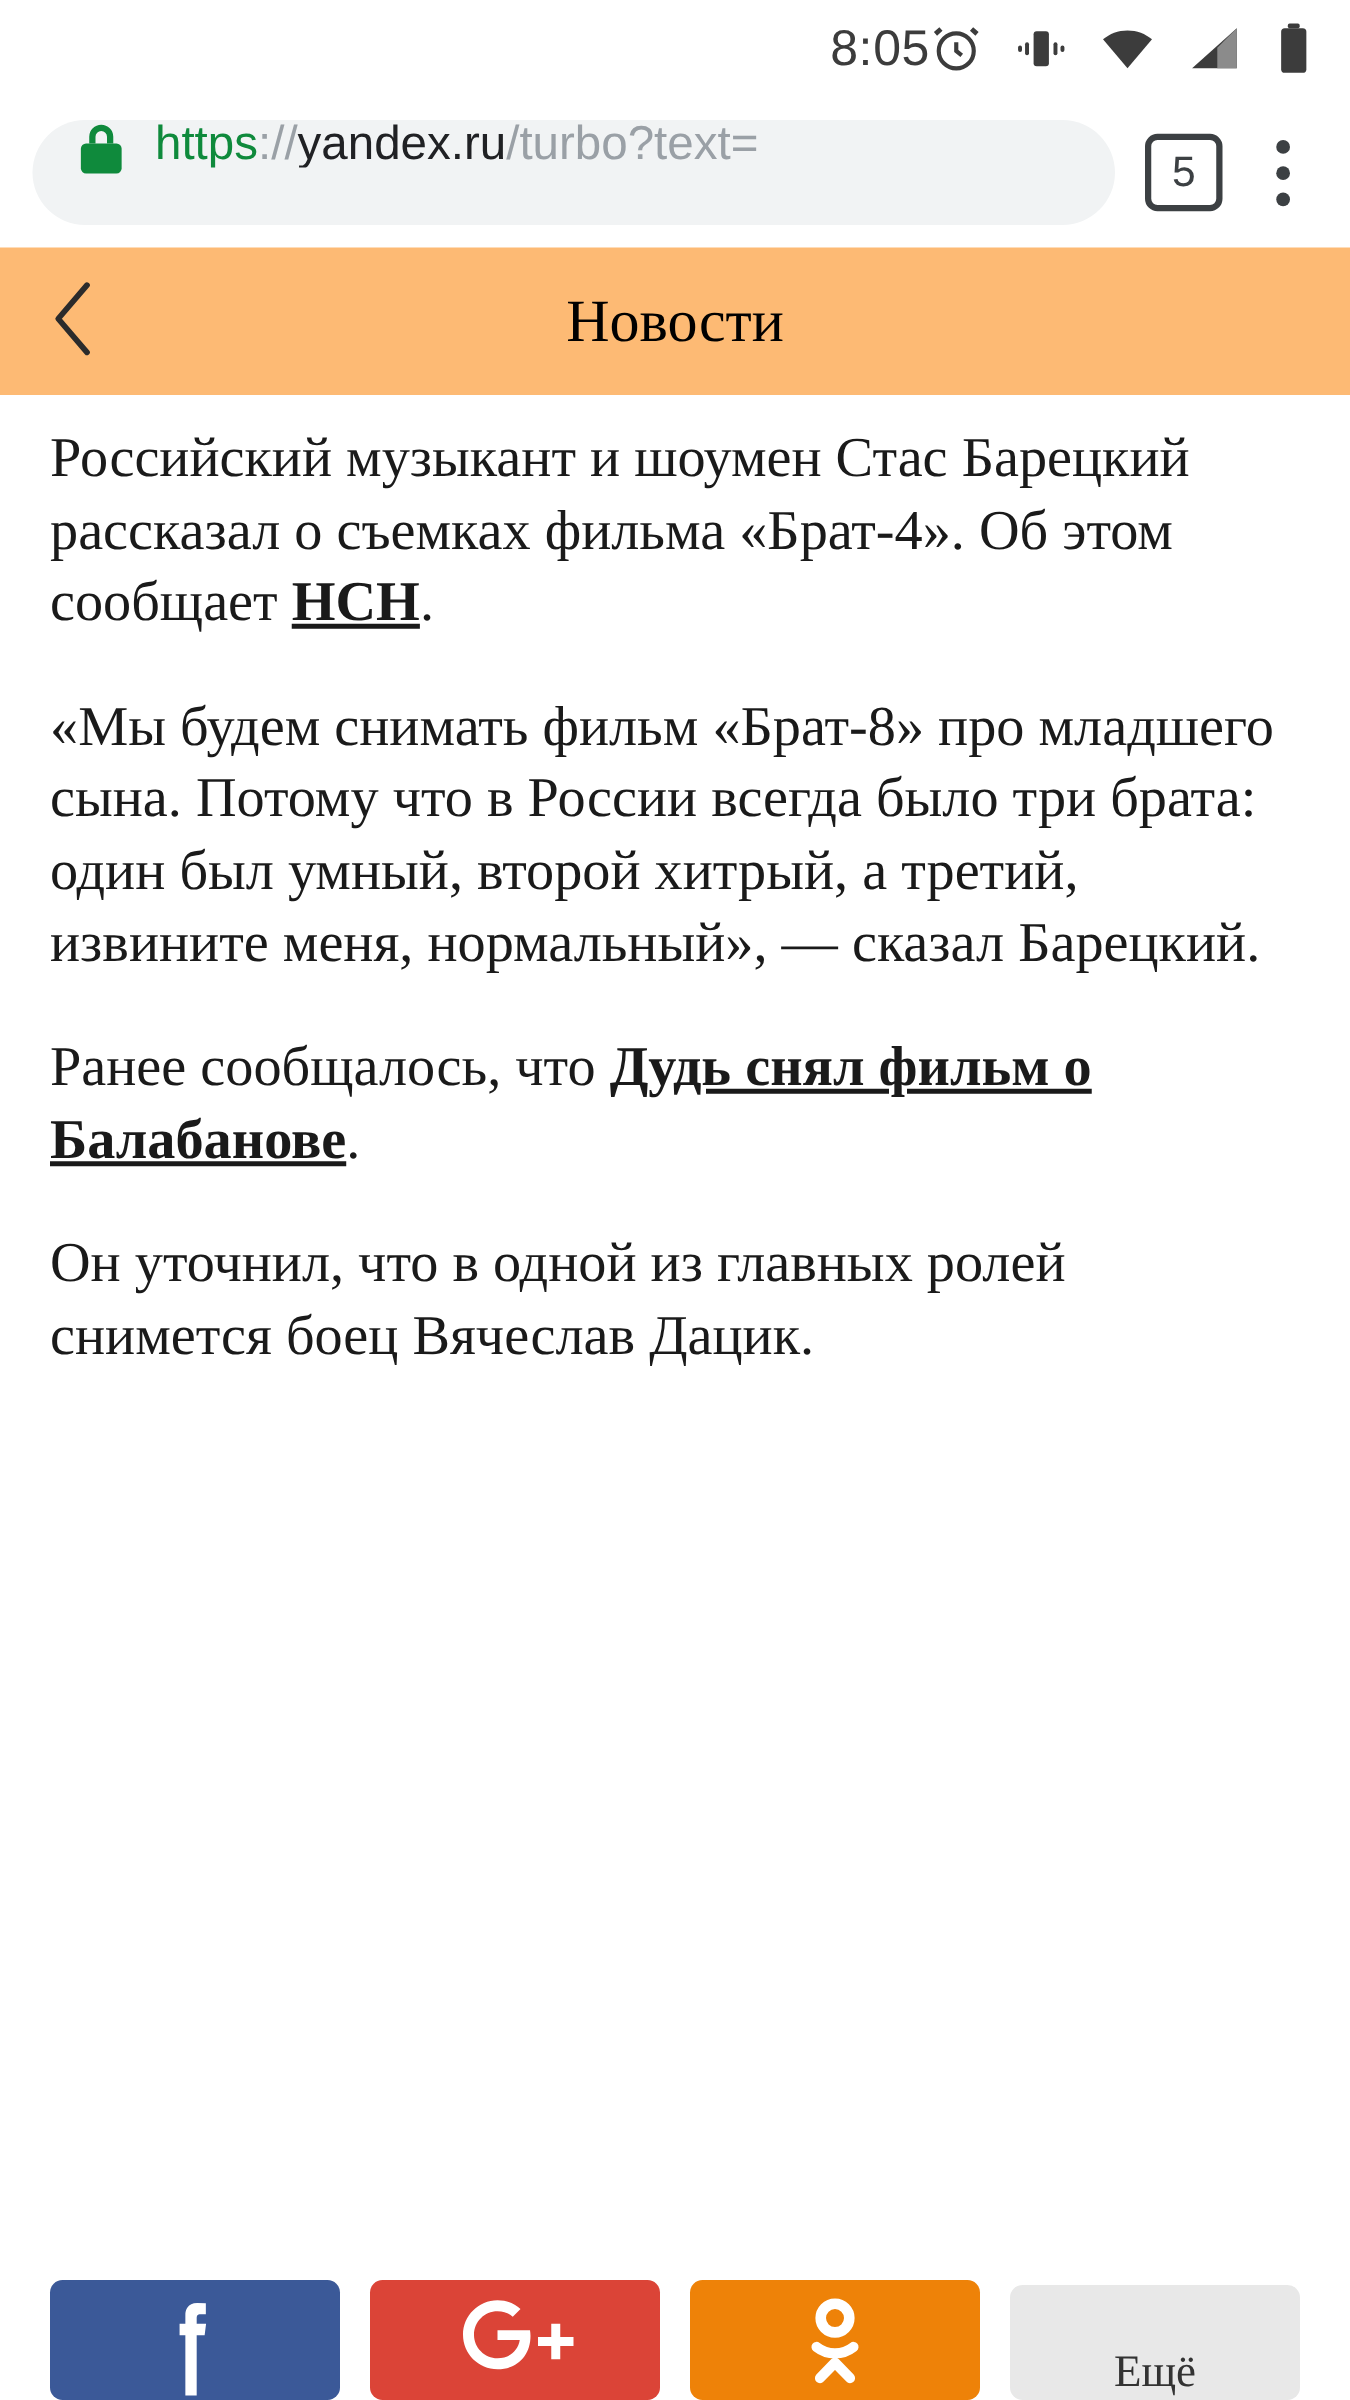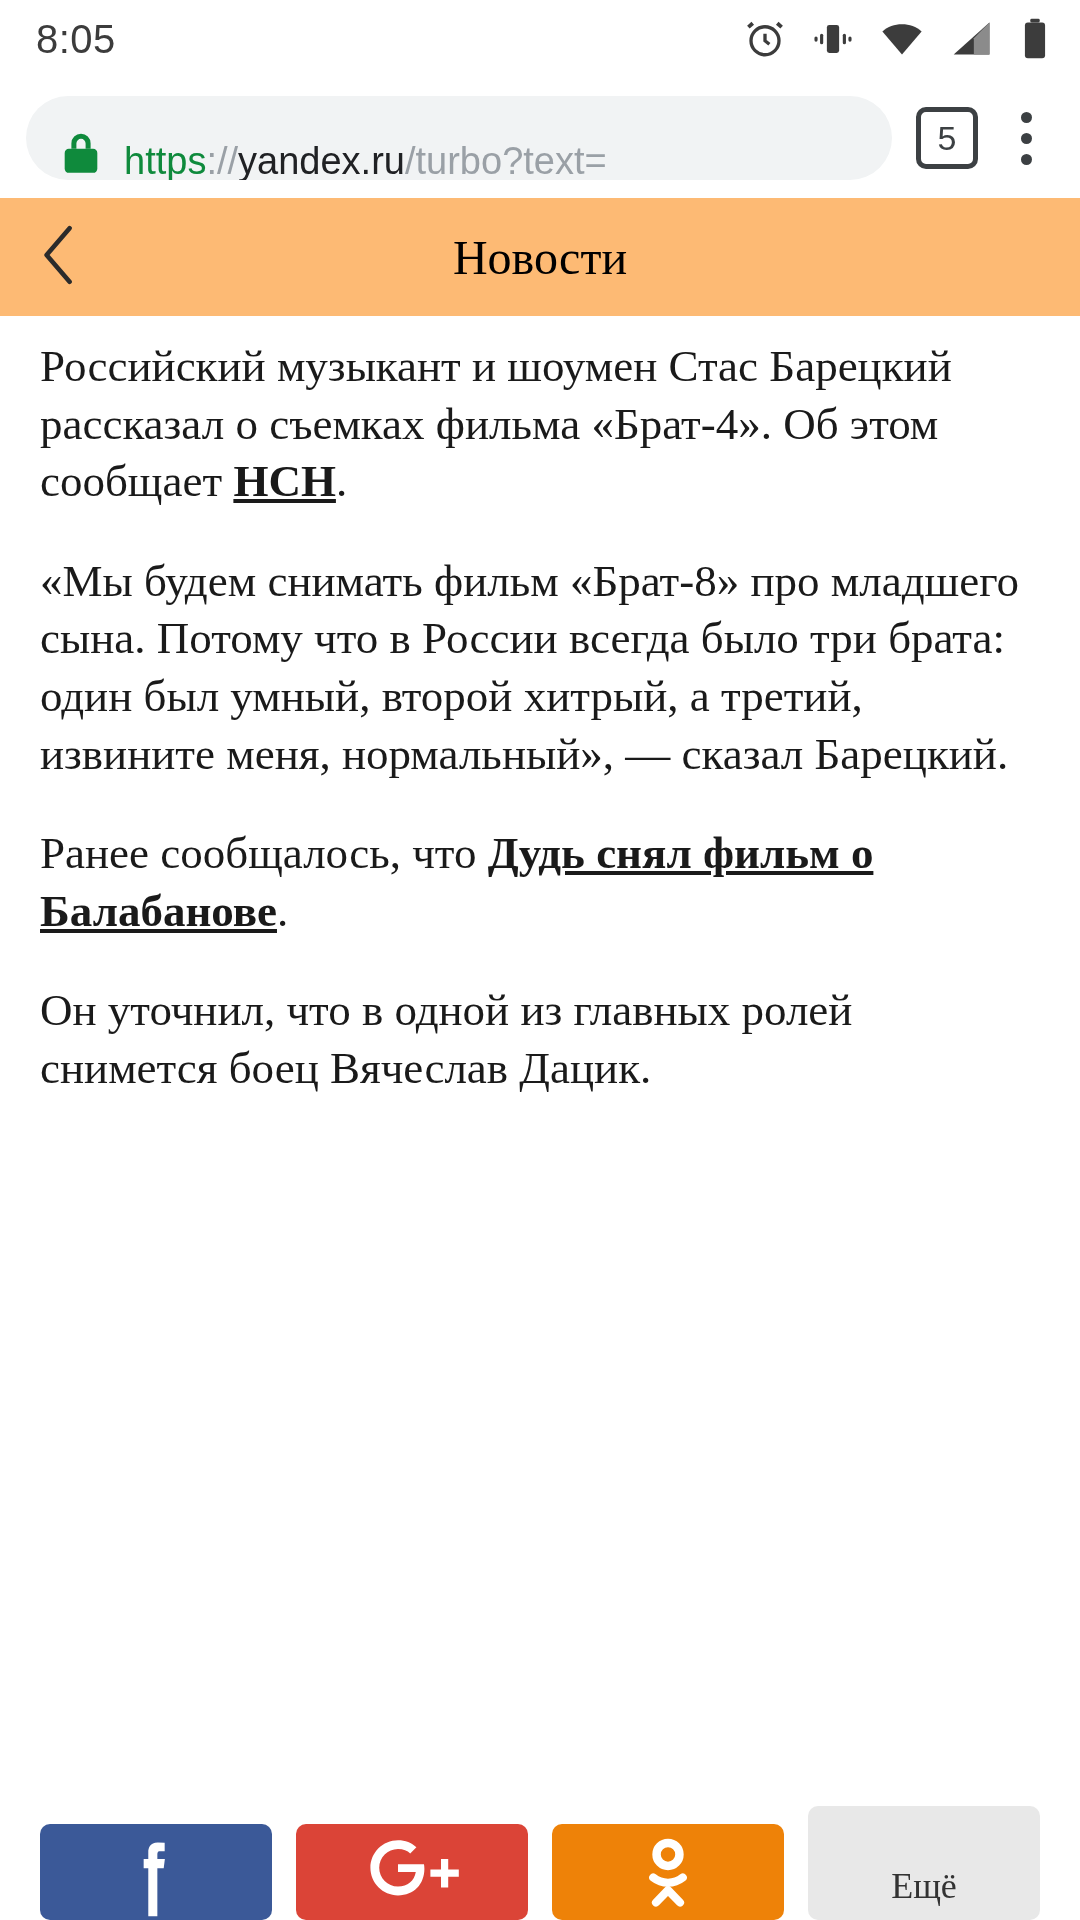--- a/index.html
+++ b/index.html
@@ -9,21 +9,21 @@
     background: #ffffff;
     font-family: "Liberation Sans", sans-serif;
     overflow: hidden;
   }
 
   
   .status-bar {
     height: 78px;
     display: flex;
     align-items: center;
-    justify-content: space-between;
+    justify-content: flex-end;
     padding: 0 30px 0 36px;
     background: #ffffff;
   }
   .status-clock {
     font-size: 40px;
     color: #3c3c3c;
     letter-spacing: 0.5px;
   }
   .status-icons {
     display: flex;
@@ -40,21 +40,21 @@
     align-items: center;
     padding: 0 24px 0 26px;
     gap: 18px;
   }
   .omnibox {
     flex: 1;
     height: 84px;
     background: #f1f3f4;
     border-radius: 44px;
     display: flex;
-    align-items: flex-end;
+    align-items: flex-start;
     padding: 0 34px;
     gap: 22px;
     overflow: hidden;
   }
   .url-text {
     font-size: 38px;
     color: #5f6368;
     white-space: nowrap;
     overflow: hidden;
     line-height: 1;
@@ -141,21 +141,21 @@
     flex: 1;
     height: 96px;
     border-radius: 10px;
     display: flex;
     align-items: center;
     justify-content: center;
   }
   .share-btn svg { display: block; }
   .share-more {
     flex: 1;
-    height: 114px;
+    height: 92px;
     border-radius: 10px;
     background: #e8e8e8;
     display: flex;
     align-items: center;
     justify-content: center;
     font-family: "Liberation Serif", serif;
     font-size: 36px;
     color: #333;
     padding-top: 46px;
   }

